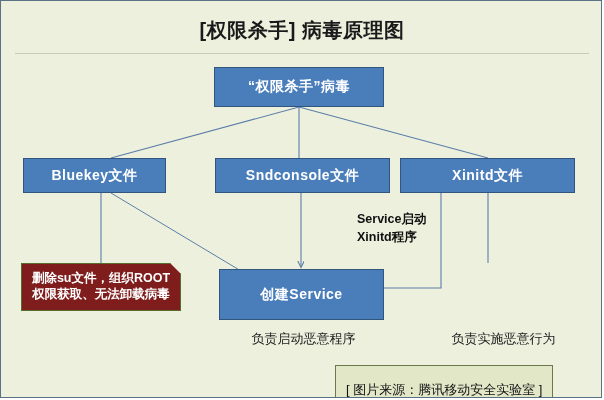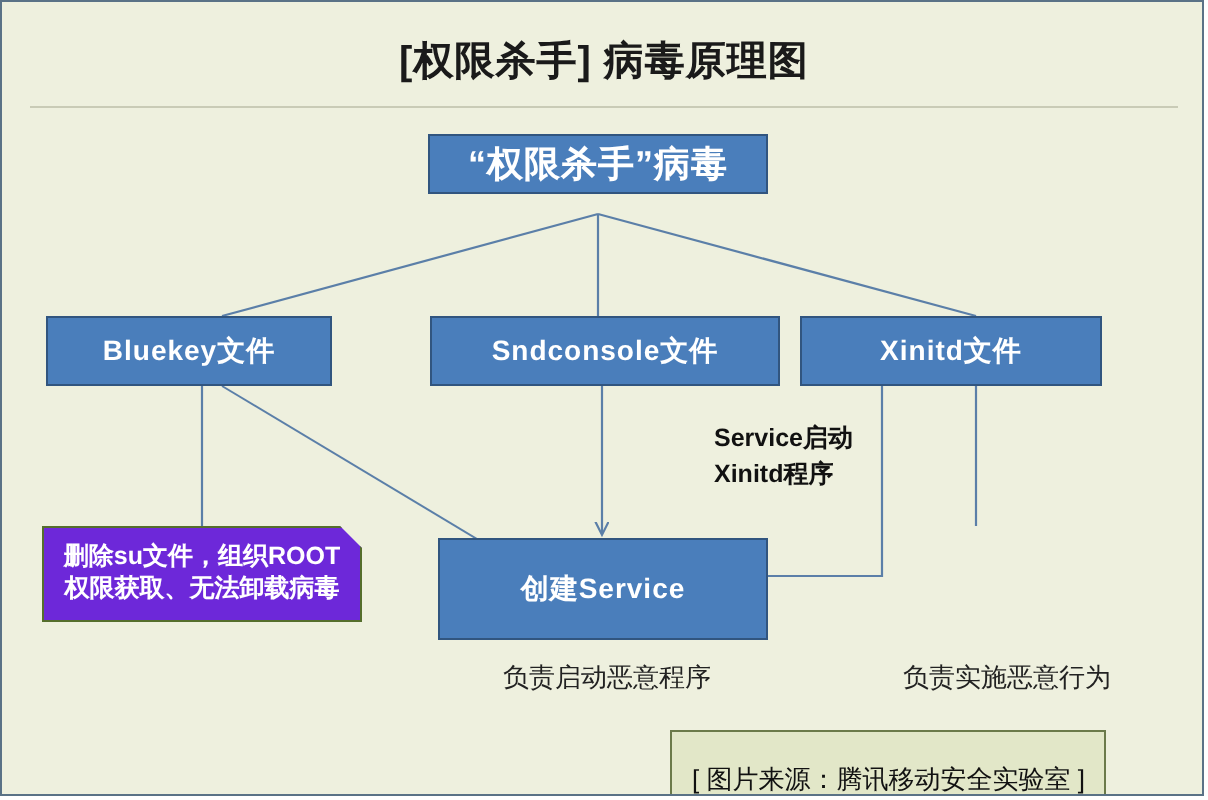--- a/index.html
+++ b/index.html
@@ -40,31 +40,31 @@
     font-weight:bold;
     line-height:1.25;
   }
   .blue{
     background:#4a7ebb;
     border:1px solid #31557f;
     font-size:14px;
     letter-spacing:0.5px;
   }
   .green{
-    background:#6d28d9;
+    background:#7f1d1d;
     border:1px solid #556e2c;
     font-size:12.5px;
     padding:2px 6px;
     clip-path:polygon(0 0, calc(100% - 11px) 0, 100% 11px, 100% 100%, 0 100%);
   }
 
-  #virus{left:213px;top:66px;width:170px;height:30px;font-size:18px;}
+  #virus{left:213px;top:66px;width:170px;height:40px;font-size:14px;}
   #bluekey{left:22px;top:157px;width:143px;height:35px;}
   #sndconsole{left:214px;top:157px;width:175px;height:35px;}
-  #xinitd{left:399px;top:157px;width:151px;height:35px;}
+  #xinitd{left:399px;top:157px;width:175px;height:35px;}
   #greenLeft{left:20px;top:262px;width:160px;height:48px;}
   #service{left:218px;top:268px;width:165px;height:51px;}
   #greenRight{left:428px;top:262px;width:152px;height:48px;}
 
   .ann{
     position:absolute;left:332px;top:210px;width:120px;
     font-size:12.5px;font-weight:bold;color:#111;
     line-height:1.4;text-align:left;margin-left:24px;
   }
 

